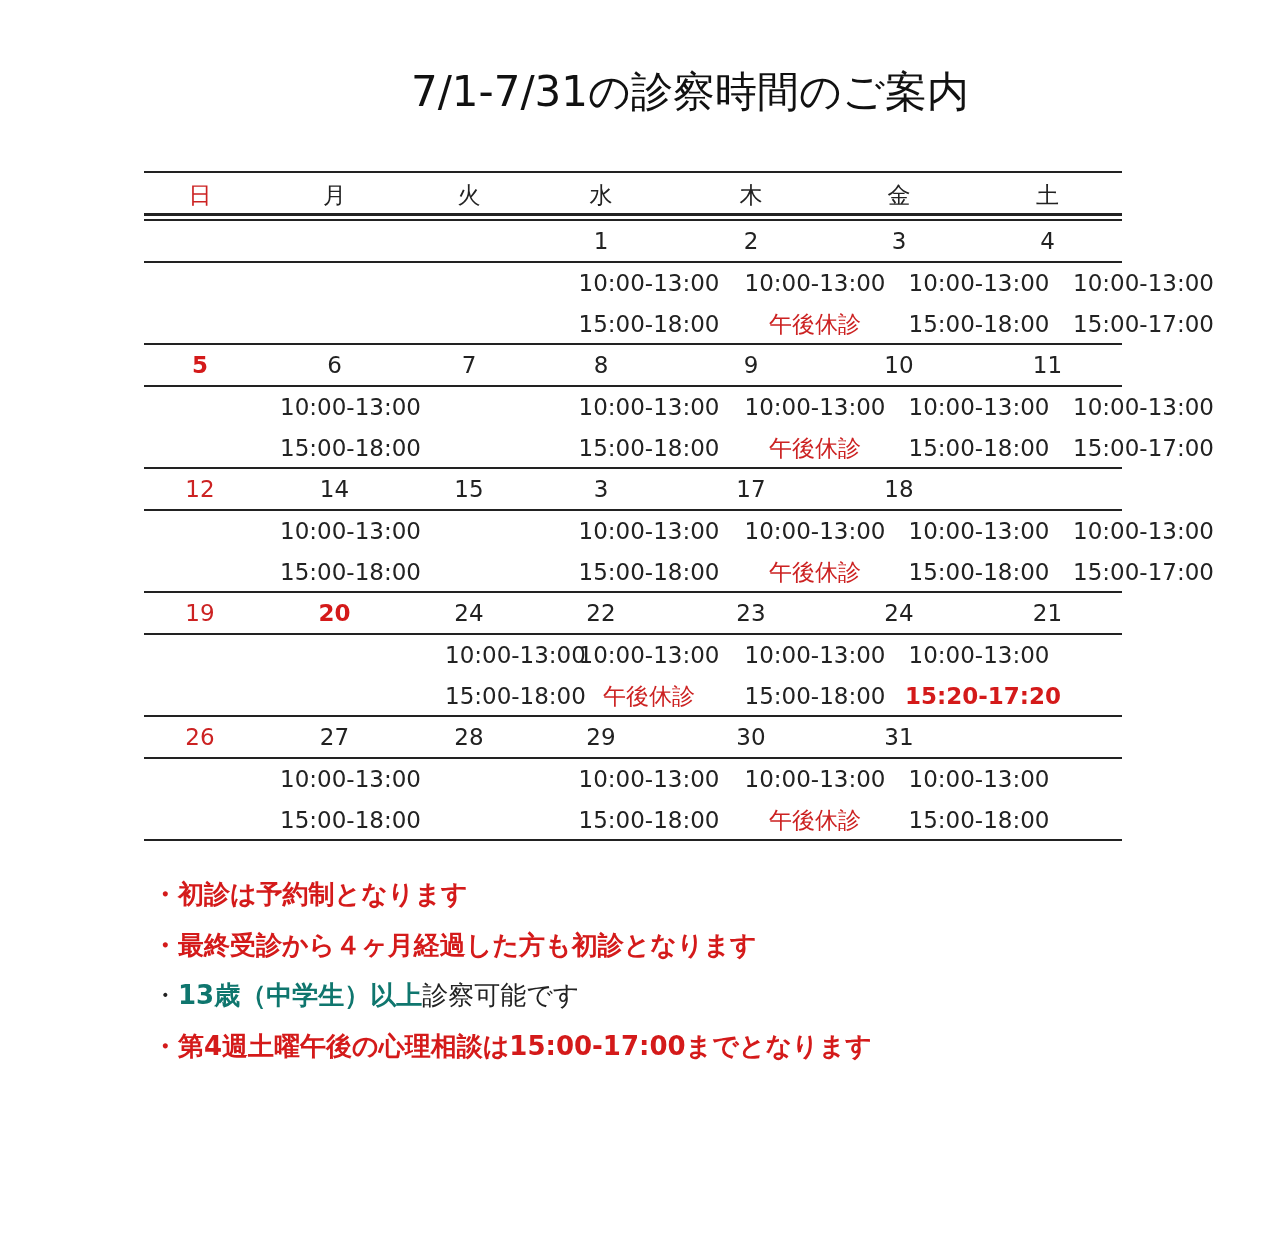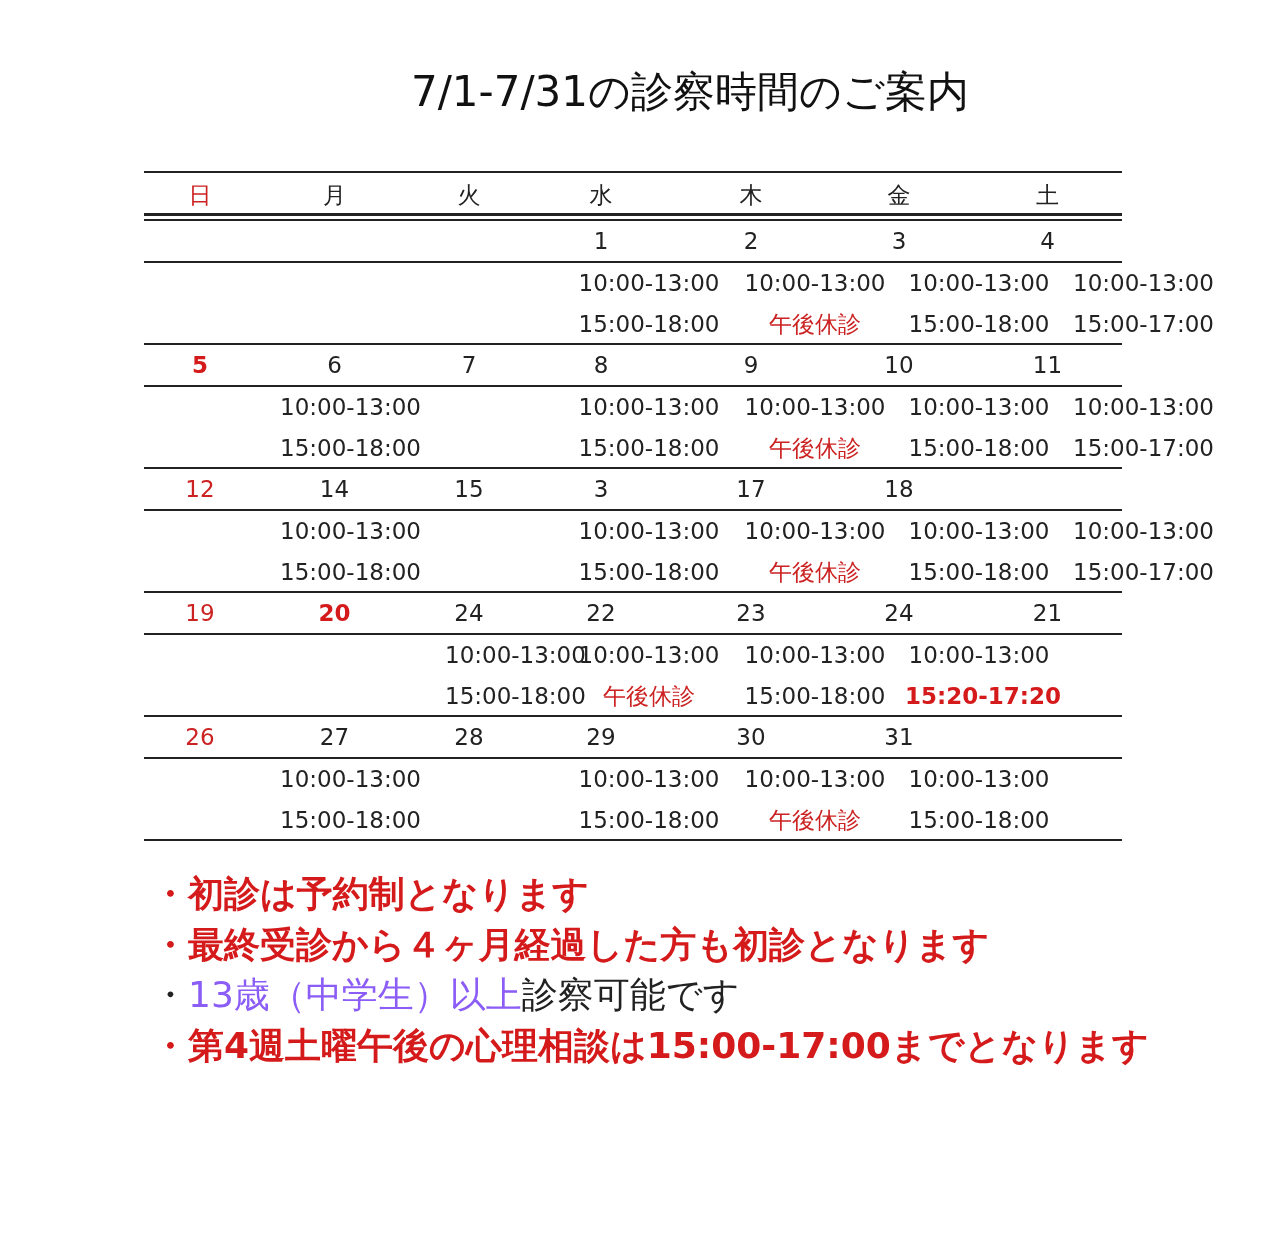--- a/index.html
+++ b/index.html
@@ -12,23 +12,23 @@
   .dbl { border-top:3px solid #222; height:3px; border-bottom:2px solid #222; }
   .date-row { height:40px; line-height:40px; border-top:2px solid #222; }
   .date-row.first { border-top:none; }
   .times-row { height:80px; border-top:2px solid #222;gap:16px; }
   .times-row .cell { line-height:41px; }
   .times-row .cell span { display:block; }
   .last { border-bottom:2px solid #222; }
   .red { color:#cc2222; }
   .red-bold { color:#d41a1a; font-weight:bold; }
   .notes { position:absolute; left:152px; top:872px; }
-  .note { font-size:36px; height:50.5px; line-height:44px; white-space:nowrap; color:#222; }
+  .note { font-size:26px; height:50.5px; line-height:44px; white-space:nowrap; color:#222; }
   .note.r { color:#d41a1a; font-weight:bold; }
-  .note b { font-weight:normal; color:#8b5cf6; }
+  .note b { font-weight:bold; color:#0f766e; }
 </style>
 </head>
 <body>
 
 <div class="title">7/1-7/31の診察時間のご案内</div>
 
 <div class="table">
   <div class="row hdr">
     <div class="cell red">日</div>
     <div class="cell">月</div>

